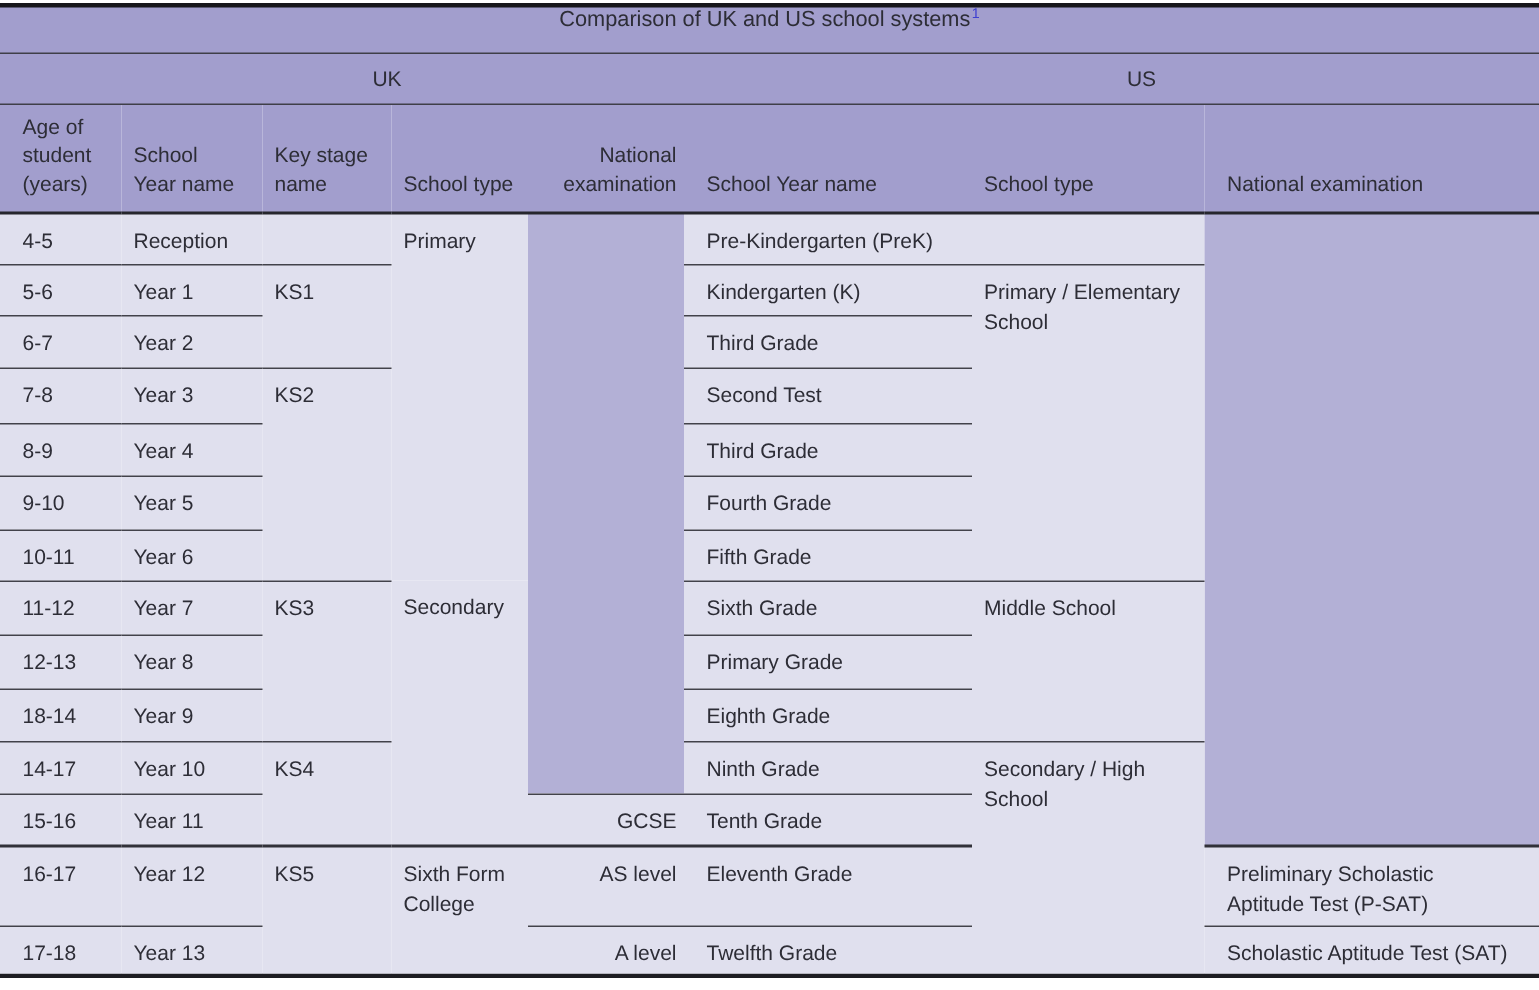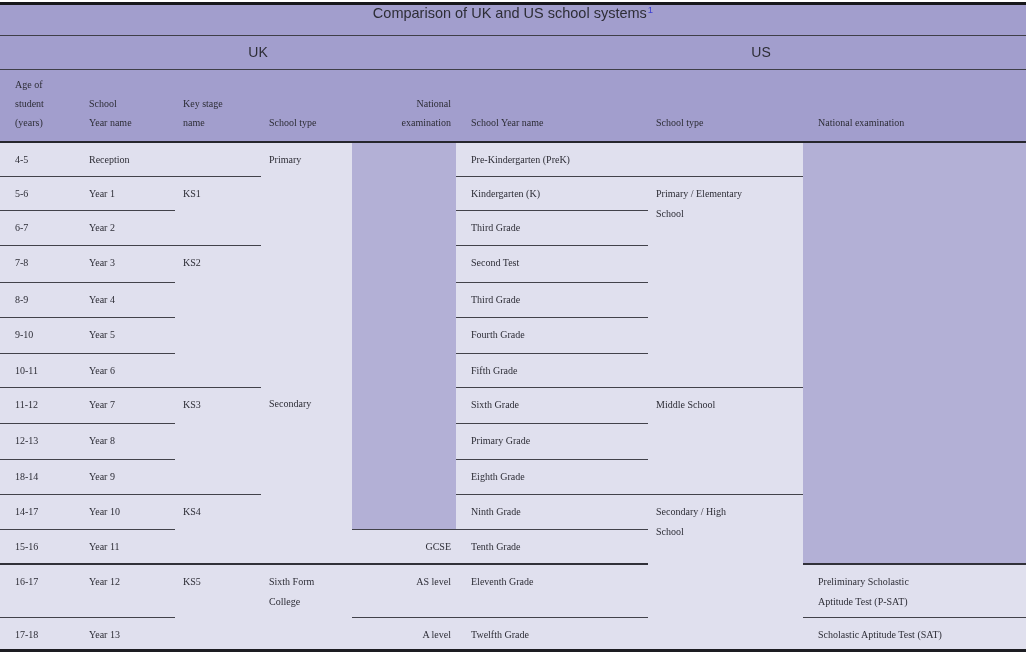--- a/index.html
+++ b/index.html
@@ -24,21 +24,21 @@
     height:33px;background:#a29ecd;
     border-bottom:1.5px solid #3f3f48;
     position:relative;font-size:14px;
   }
   .seclabel{position:absolute;top:8px;transform:translateX(-50%);}
   .seclabel.uk{left:258px;}
   .seclabel.us{left:745px;margin-left:16px;}
 
   
   .table-wrap{border-bottom:3px solid #1d1d22;}
-  table{border-collapse:collapse;table-layout:fixed;width:1026px;font-size:10px;font-family:Liberation Serif, serif;}
+  table{border-collapse:collapse;table-layout:fixed;width:1026px;font-size:14px;}
   th{
     background:#a29ecd;font-weight:normal;text-align:left;
     vertical-align:bottom;padding:0 5px 9px 8px;
     line-height:19px;white-space:pre-line;
     border-bottom:2px solid #26262d;
   }
   td{
     background:#e0e0ee;vertical-align:top;
     padding:7px 5px 0 8px;line-height:20px;white-space:pre-line;
   }

